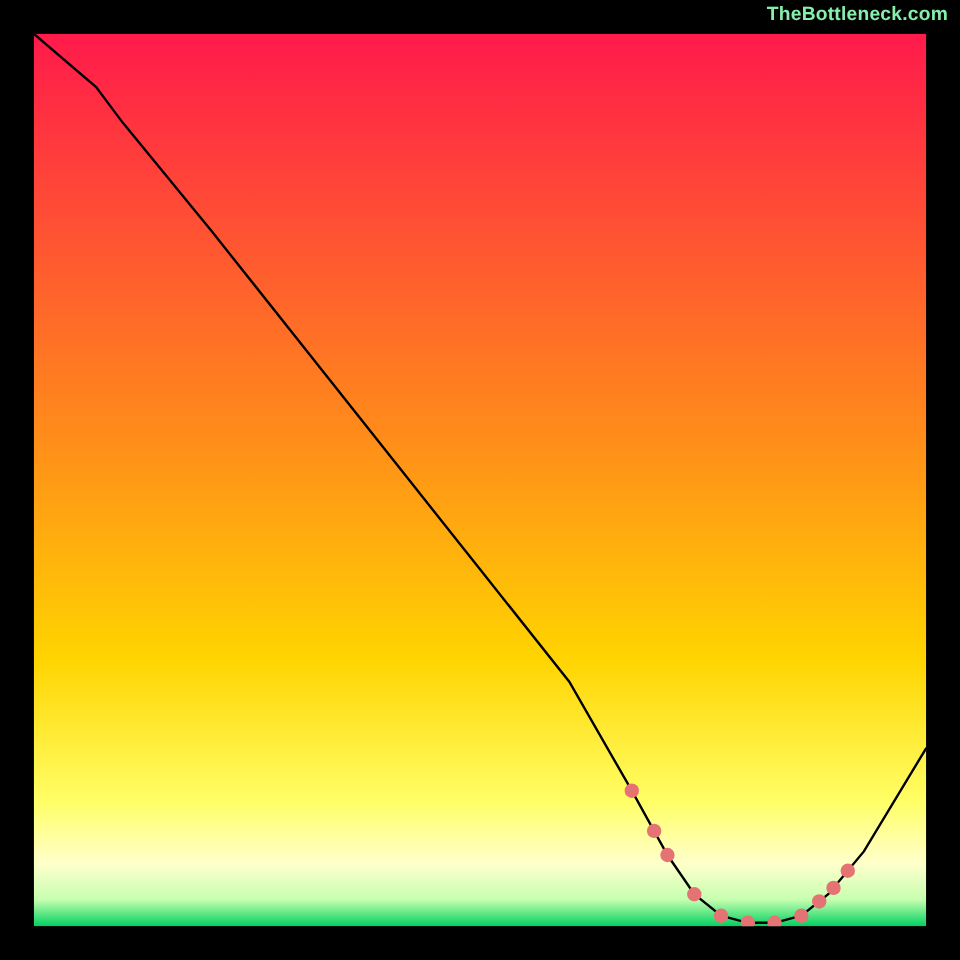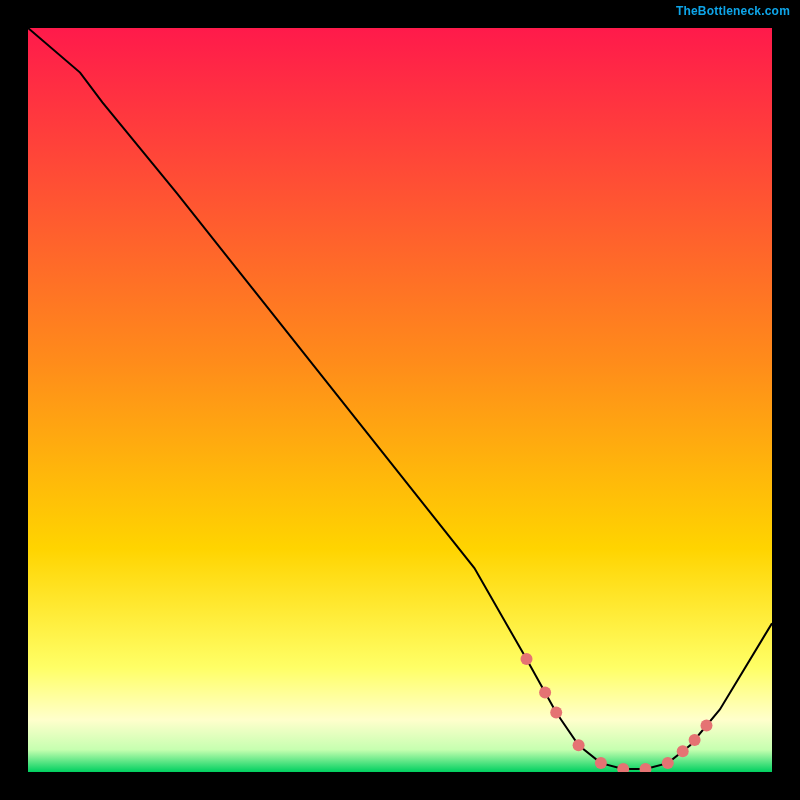--- a/index.html
+++ b/index.html
@@ -14,22 +14,22 @@
   .frame {
     position: relative;
     width: 800px;
     height: 800px;
     background: #000;
   }
   .watermark {
     position: absolute;
     top: 4px;
     right: 10px;
-    color: #0ea5e9;
-    font-size: 12px;
+    color: #86efac;
+    font-size: 16px;
     font-weight: bold;
     letter-spacing: 0.2px;
     z-index: 40;
     text-align: center;
   }
   .plot {
     position: absolute;
     left: 28px;
     top: 28px;
     width: 744px;

